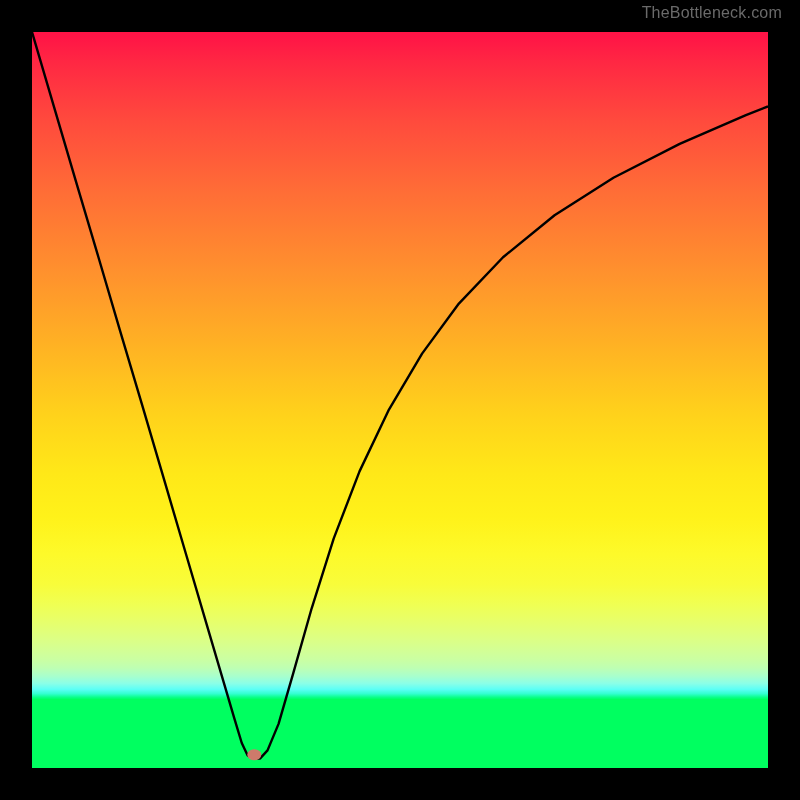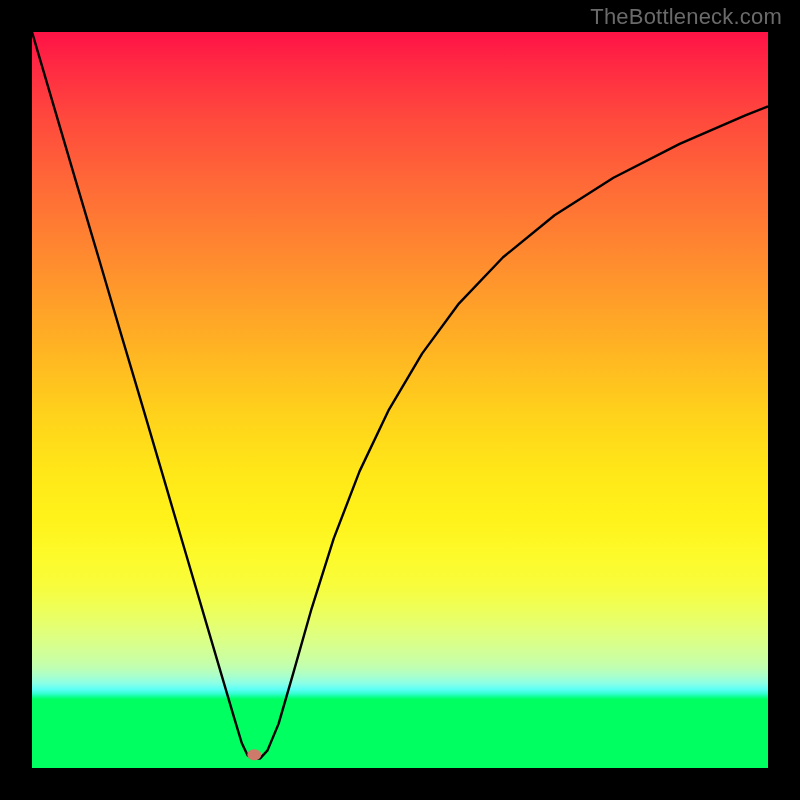--- a/index.html
+++ b/index.html
@@ -9,21 +9,21 @@
     background: #000;
     position: relative;
     font-family: Arial, Helvetica, sans-serif;
     overflow: hidden;
   }
   .watermark {
     position: absolute;
     top: 4px;
     right: 18px;
     color: #6a6a6a;
-    font-size: 22px;
+    font-size: 16px;
     letter-spacing: 0.2px;
     z-index: 10;
     font-weight: 400;
     text-align: right;
   }
   .plot-area {
     position: absolute;
     left: 32px;
     top: 32px;
     width: 736px;

